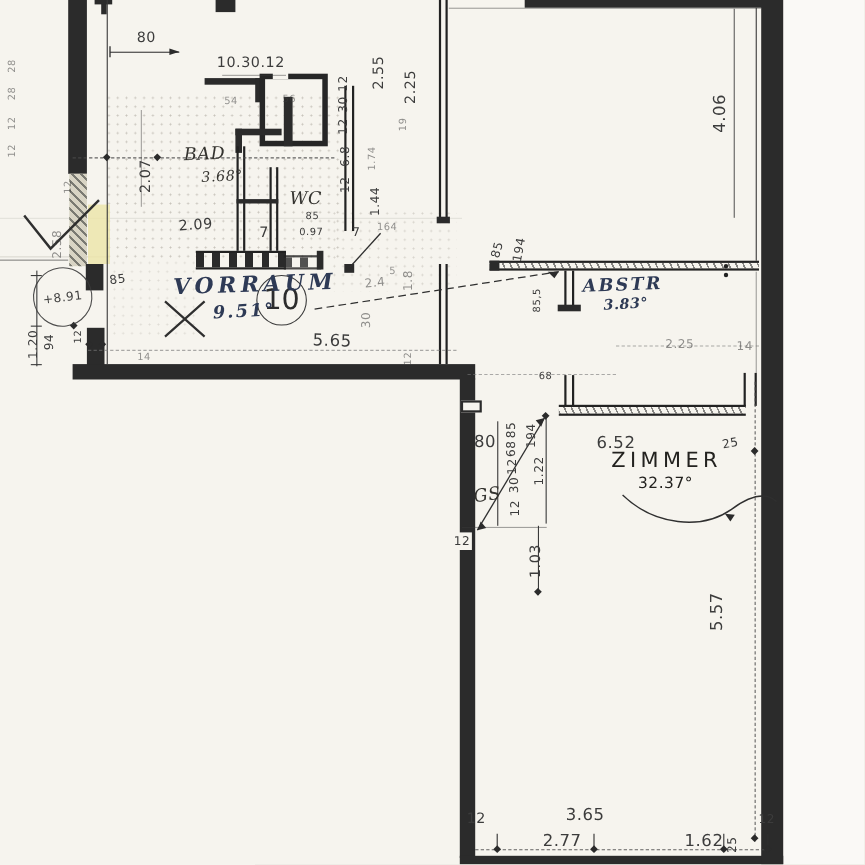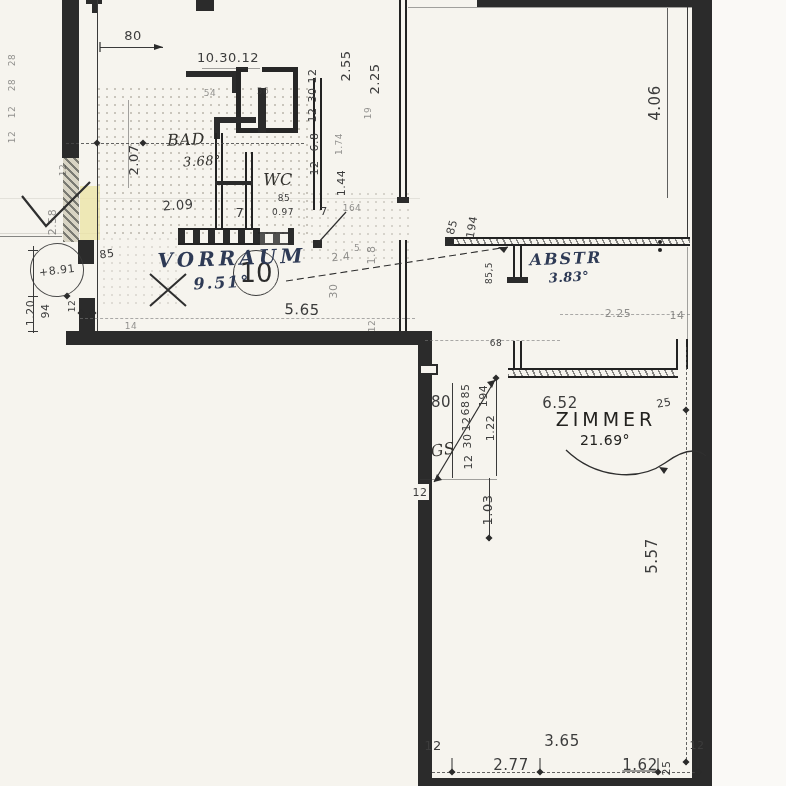--- a/index.html
+++ b/index.html
@@ -228,31 +228,31 @@
       <span class="lbl " style="left: 465px; top: 391px; transform: translate(-50%, -50%) rotate(-90deg);">85</span>
       <span class="lbl " style="left: 465px; top: 408px; transform: translate(-50%, -50%) rotate(-90deg);">68</span>
       <span class="lbl " style="left: 466px; top: 424px; transform: translate(-50%, -50%) rotate(-90deg);">12</span>
       <span class="lbl " style="left: 467px; top: 441px; transform: translate(-50%, -50%) rotate(-90deg);">30</span>
       <span class="lbl " style="left: 468px; top: 462px; transform: translate(-50%, -50%) rotate(-90deg);">12</span>
       <span class="lbl " style="left: 483px; top: 396px; transform: translate(-50%, -50%) rotate(-90deg);">194</span>
       <span class="lbl " style="left: 490px; top: 428px; transform: translate(-50%, -50%) rotate(-90deg);">1.22</span>
       <span class="lbl hand lg" style="left: 443px; top: 450px; transform: translate(-50%, -50%) rotate(-8deg);">GS</span>
       <span class="lbl xl" style="left: 560px; top: 403px; transform: translate(-50%, -50%) rotate(0deg);">6.52</span>
       <span class="lbl print xxl" style="left: 606px; top: 419px; transform: translate(-50%, -50%) rotate(0deg);">ZIMMER</span>
-      <span class="lbl print lg" style="left: 605px; top: 440px; transform: translate(-50%, -50%) rotate(0deg);">21.69°</span>
+      <span class="lbl print lg" style="left: 605px; top: 440px; transform: translate(-50%, -50%) rotate(0deg);">32.37°</span>
       <span class="lbl " style="left: 664px; top: 403px; transform: translate(-50%, -50%) rotate(-10deg);">25</span>
       <span class="lbl lg" style="left: 487px; top: 510px; transform: translate(-50%, -50%) rotate(-90deg);">1.03</span>
       <span class="lbl xl" style="left: 652px; top: 556px; transform: translate(-50%, -50%) rotate(-90deg);">5.57</span>
       <span class="lbl " style="left: 420px; top: 492px; transform: translate(-50%, -50%) rotate(0deg);">12</span>
       <span class="lbl faint" style="left: 341px; top: 257px; transform: translate(-50%, -50%) rotate(-5deg);">2.4</span>
       <span class="lbl sm faint" style="left: 357px; top: 248px; transform: translate(-50%, -50%) rotate(0deg);">5</span>
       <span class="lbl faint" style="left: 371px; top: 255px; transform: translate(-50%, -50%) rotate(-90deg);">1.8</span>
       <span class="lbl faint" style="left: 333px; top: 291px; transform: translate(-50%, -50%) rotate(-90deg);">30</span>
       <span class="lbl sm faint" style="left: 372px; top: 326px; transform: translate(-50%, -50%) rotate(-90deg);">12</span>
       <span class="lbl lg" style="left: 433px; top: 745px; transform: translate(-50%, -50%) rotate(0deg);">12</span>
-      <span class="lbl xl" style="left: 562px; top: 741px; transform: translate(-50%, -50%) rotate(0deg);">3.65</span>
+      <span class="lbl xl" style="left: 532px; top: 741px; transform: translate(-50%, -50%) rotate(0deg);">3.65</span>
       <span class="lbl xl" style="left: 511px; top: 765px; transform: translate(-50%, -50%) rotate(0deg);">2.77</span>
-      <span class="lbl xl" style="left: 640px; top: 765px; transform: translate(-50%, -50%) rotate(0deg); text-decoration: underline;">1.62</span>
+      <span class="lbl xl" style="left: 640px; top: 765px; transform: translate(-50%, -50%) rotate(0deg);">1.62</span>
       <span class="lbl " style="left: 666px; top: 768px; transform: translate(-50%, -50%) rotate(-90deg);">25</span>
       <span class="lbl " style="left: 697px; top: 745px; transform: translate(-50%, -50%) rotate(0deg);">12</span>
     </div>
 
 </div>
 
 </body></html>

